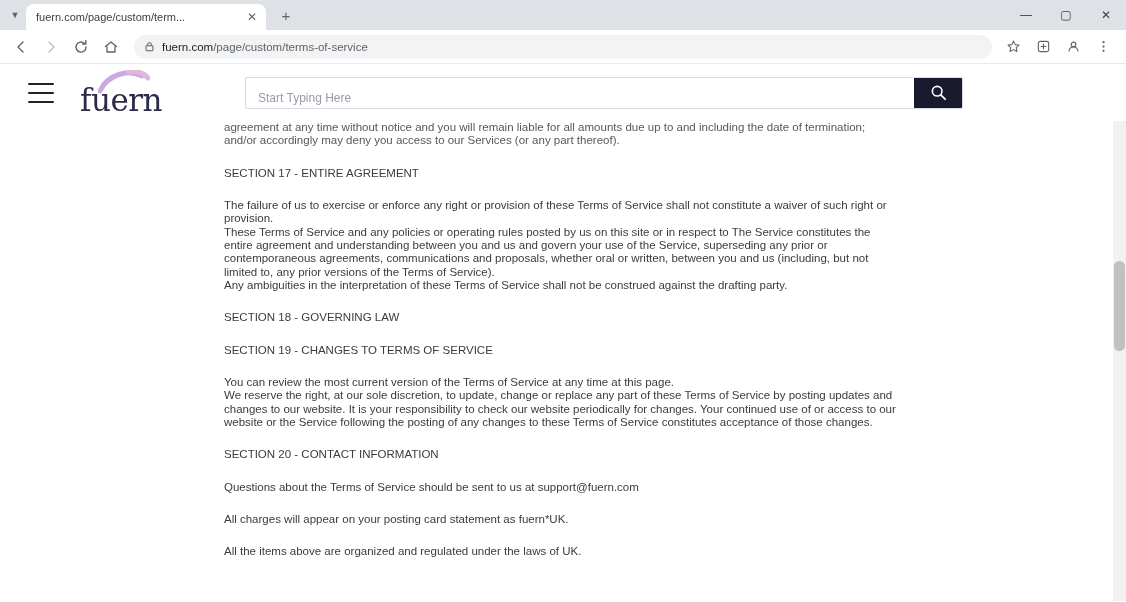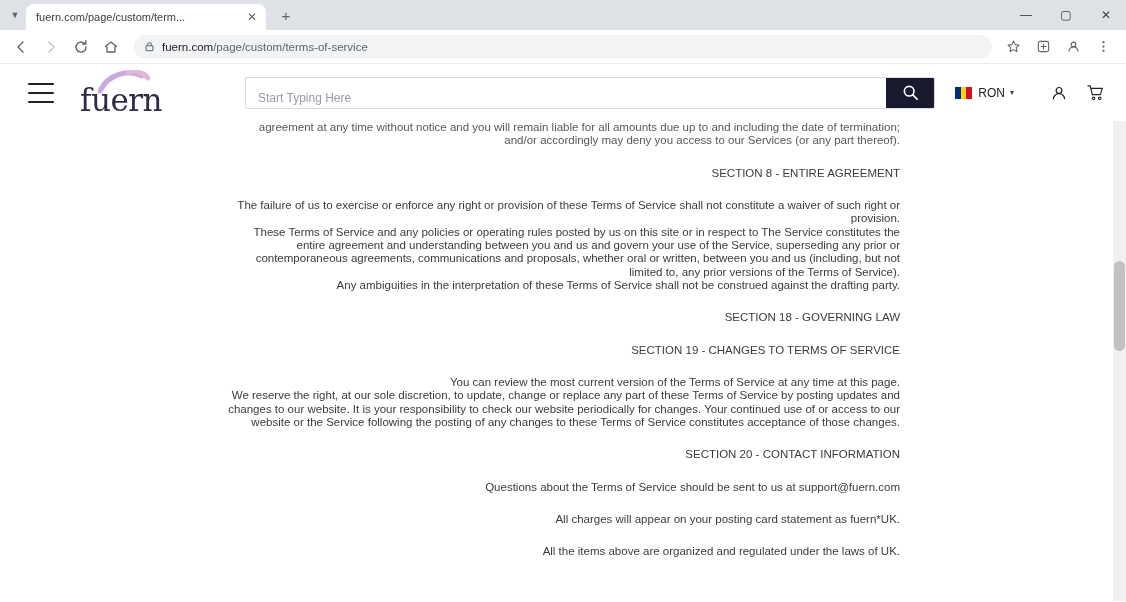--- a/index.html
+++ b/index.html
@@ -224,21 +224,20 @@
     font-size: 11.5px;
     color: #3b3b3b;
     line-height: 1.16;
     position: relative;
     height: 480px;
     overflow: hidden;
   }
   .content p {
     margin: 0 0 19px 0;
     max-width: 676px;
-    text-align: right;
   }
   .clipped-top {
     margin-top: -8px;
     color: #4a4a4a;
     opacity: 0.92;
   }
   .heading {
     margin: 0 0 18px 0;
     color: #3b3b3b;
   }
@@ -362,47 +361,27 @@
       <div class="searchbar">
         <input type="text" placeholder="Start Typing Here" style="">
         <button class="search-btn">
           <svg width="17" height="17" viewBox="0 0 18 18">
             <circle cx="7.6" cy="7.6" r="5.1" fill="none" stroke="#ffffff" stroke-width="1.7"></circle>
             <path d="M11.4 11.4 L16 16" stroke="#ffffff" stroke-width="1.9" stroke-linecap="round"></path>
           </svg>
         </button>
       </div>
 
-      <div class="header-right">
-        <div class="currency">
-          <span class="flag"></span>
-          <span>RON</span>
-          <span class="chev">▾</span>
-        </div>
-        <div class="hdr-icon">
-          <svg width="18" height="18" viewBox="0 0 18 18">
-              <circle cx="9" cy="6.4" r="2.9" fill="none" stroke="currentColor" stroke-width="1.2"></circle>
-              <path d="M3.4 15.2 a5.6 5.6 0 0 1 11.2 0" fill="none" stroke="currentColor" stroke-width="1.2"></path>
-            </svg>
-        </div>
-        <div class="hdr-icon">
-          <svg width="19" height="19" viewBox="0 0 20 20">
-              <path d="M2 3 h2.4 l2.2 9.2 h8.6 l2.0 -6.6 H5.2" fill="none" stroke="currentColor" stroke-width="1.2" stroke-linejoin="round" stroke-linecap="round"></path>
-              <circle cx="8" cy="16" r="1.3" fill="none" stroke="currentColor" stroke-width="1.2"></circle>
-              <circle cx="14.4" cy="16" r="1.3" fill="none" stroke="currentColor" stroke-width="1.2"></circle>
-            </svg>
-        </div>
-      </div>
     </div>
 
     <div class="content">
 
       <p class="clipped-top">agreement at any time without notice and you will remain liable for all amounts due up to and including the date of termination; and/or accordingly may deny you access to our Services (or any part thereof).</p>
 
-      <p class="heading">SECTION 8 - ENTIRE AGREEMENT</p>
+      <p class="heading">SECTION 17 - ENTIRE AGREEMENT</p>
       <p class="wide" style="white-space:pre-line">The failure of us to exercise or enforce any right or provision of these Terms of Service shall not constitute a waiver of such right or provision.
 These Terms of Service and any policies or operating rules posted by us on this site or in respect to The Service constitutes the entire agreement and understanding between you and us and govern your use of the Service, superseding any prior or contemporaneous agreements, communications and proposals, whether oral or written, between you and us (including, but not limited to, any prior versions of the Terms of Service).
 Any ambiguities in the interpretation of these Terms of Service shall not be construed against the drafting party.</p>
 
       <p class="heading">SECTION 18 - GOVERNING LAW</p>
 
       <p class="heading">SECTION 19 - CHANGES TO TERMS OF SERVICE</p>
       <p class="wide" style="white-space:pre-line">You can review the most current version of the Terms of Service at any time at this page.
 We reserve the right, at our sole discretion, to update, change or replace any part of these Terms of Service by posting updates and changes to our website. It is your responsibility to check our website periodically for changes. Your continued use of or access to our website or the Service following the posting of any changes to these Terms of Service constitutes acceptance of those changes.</p>
 

